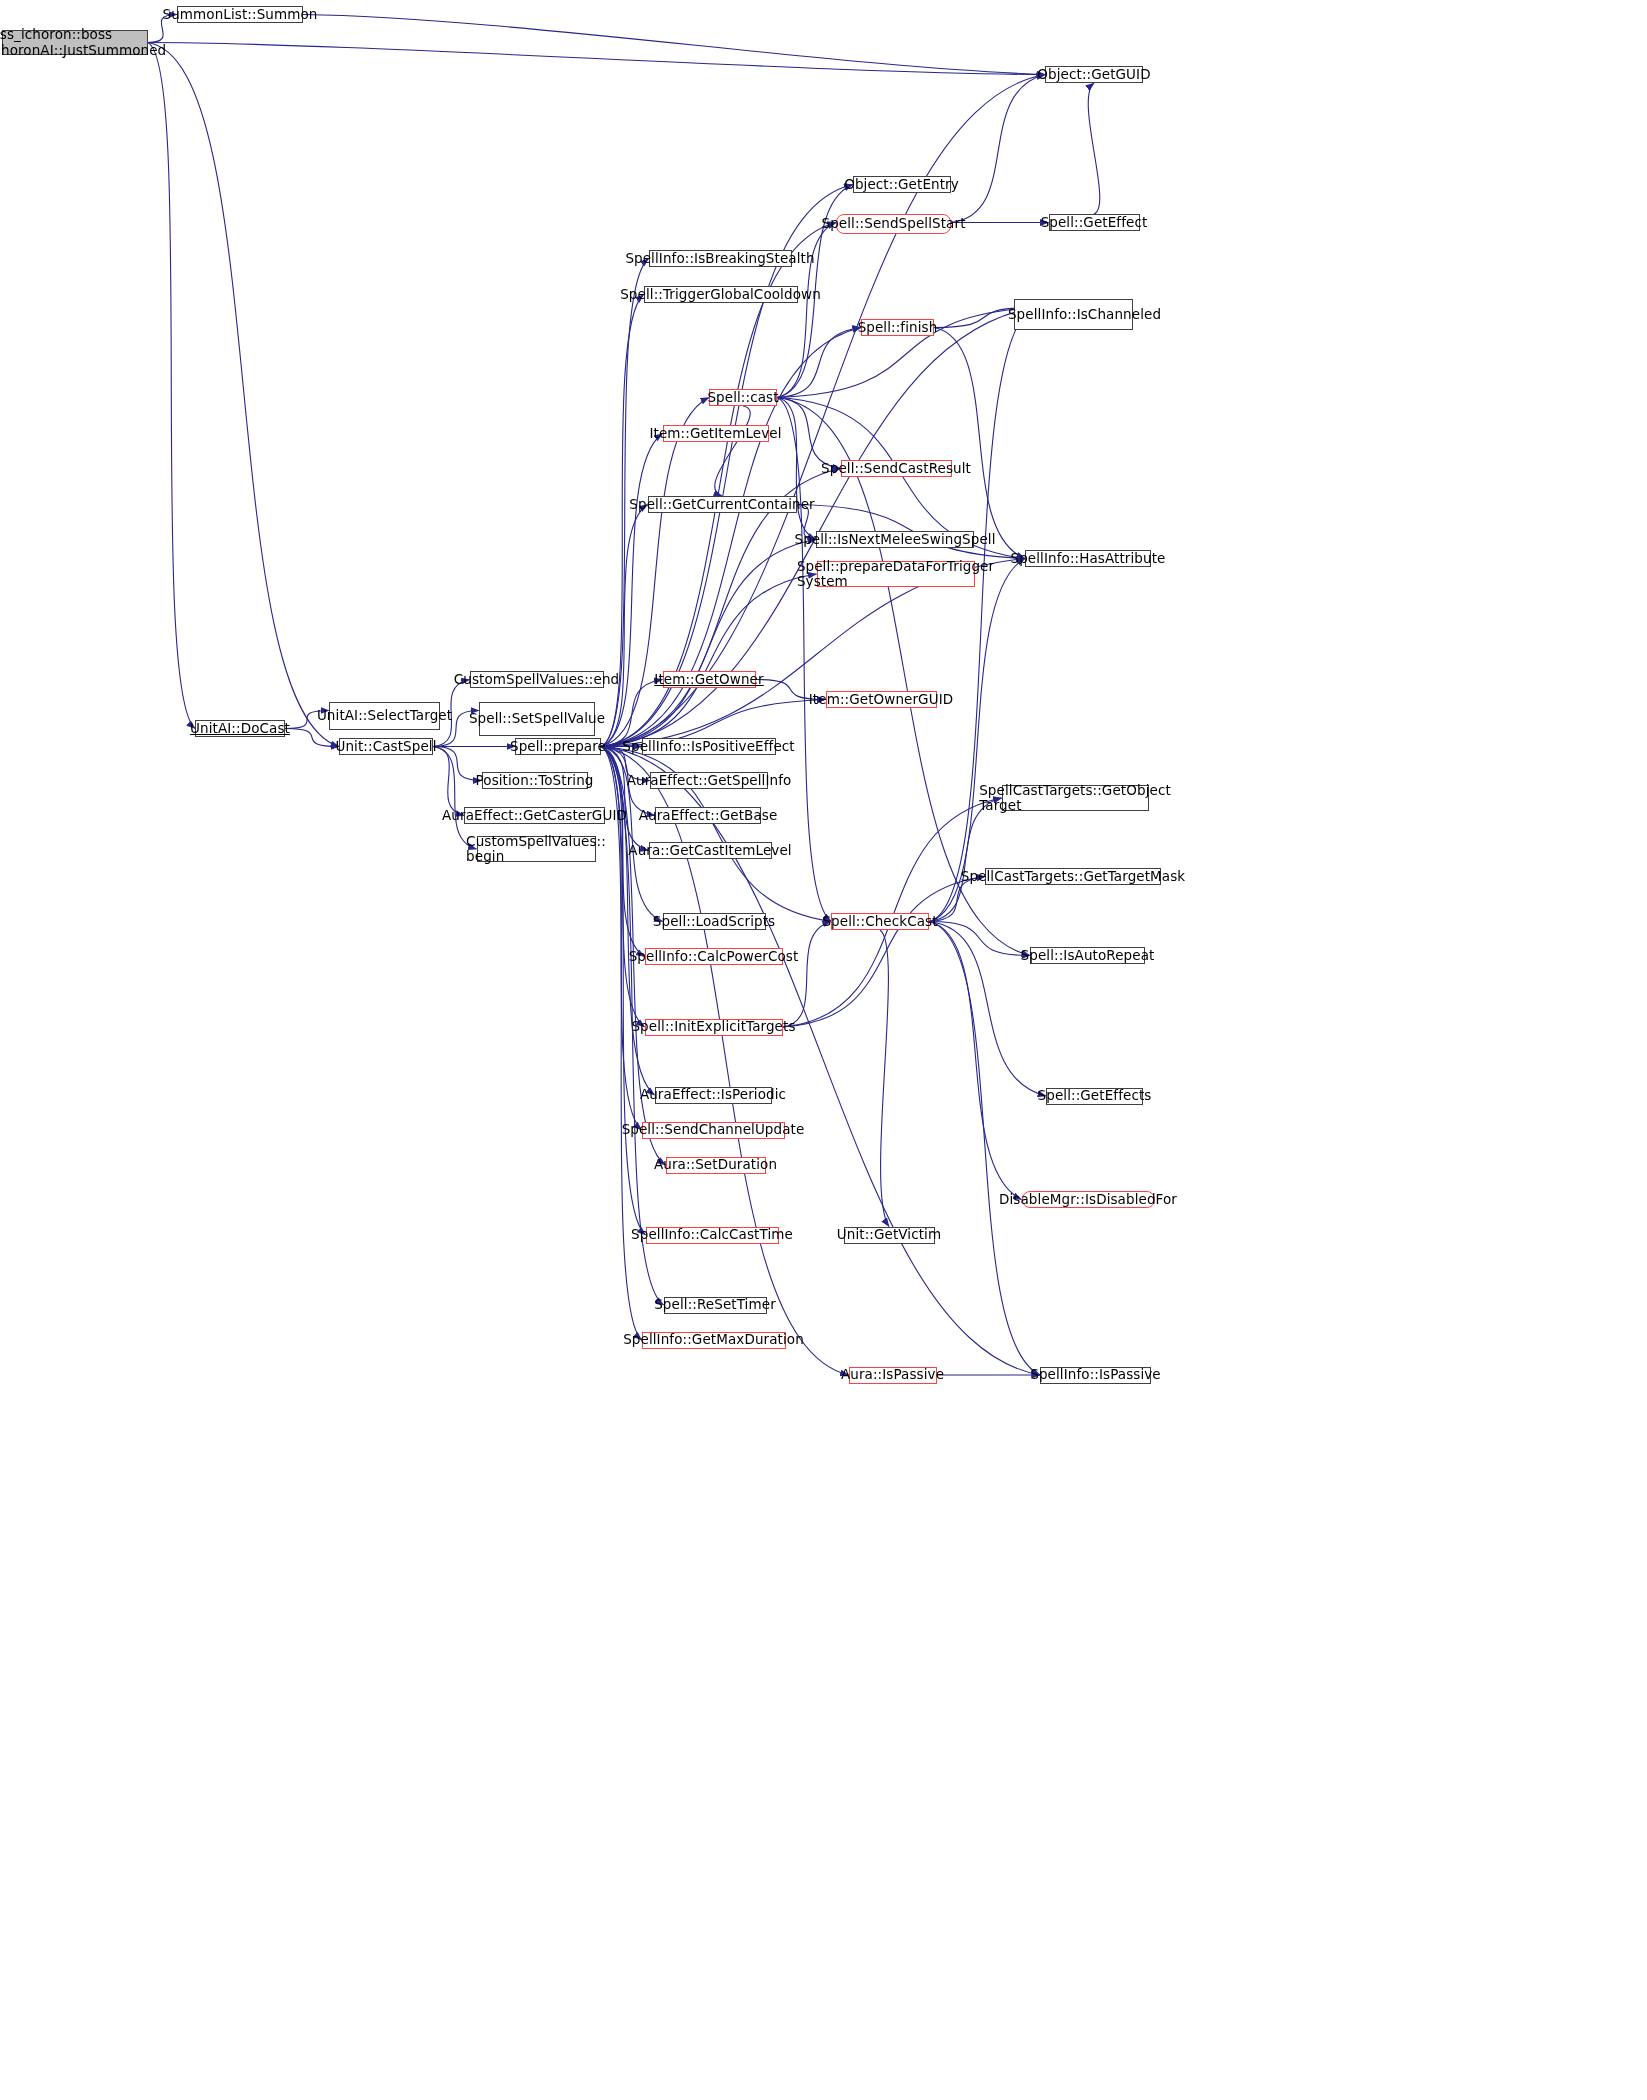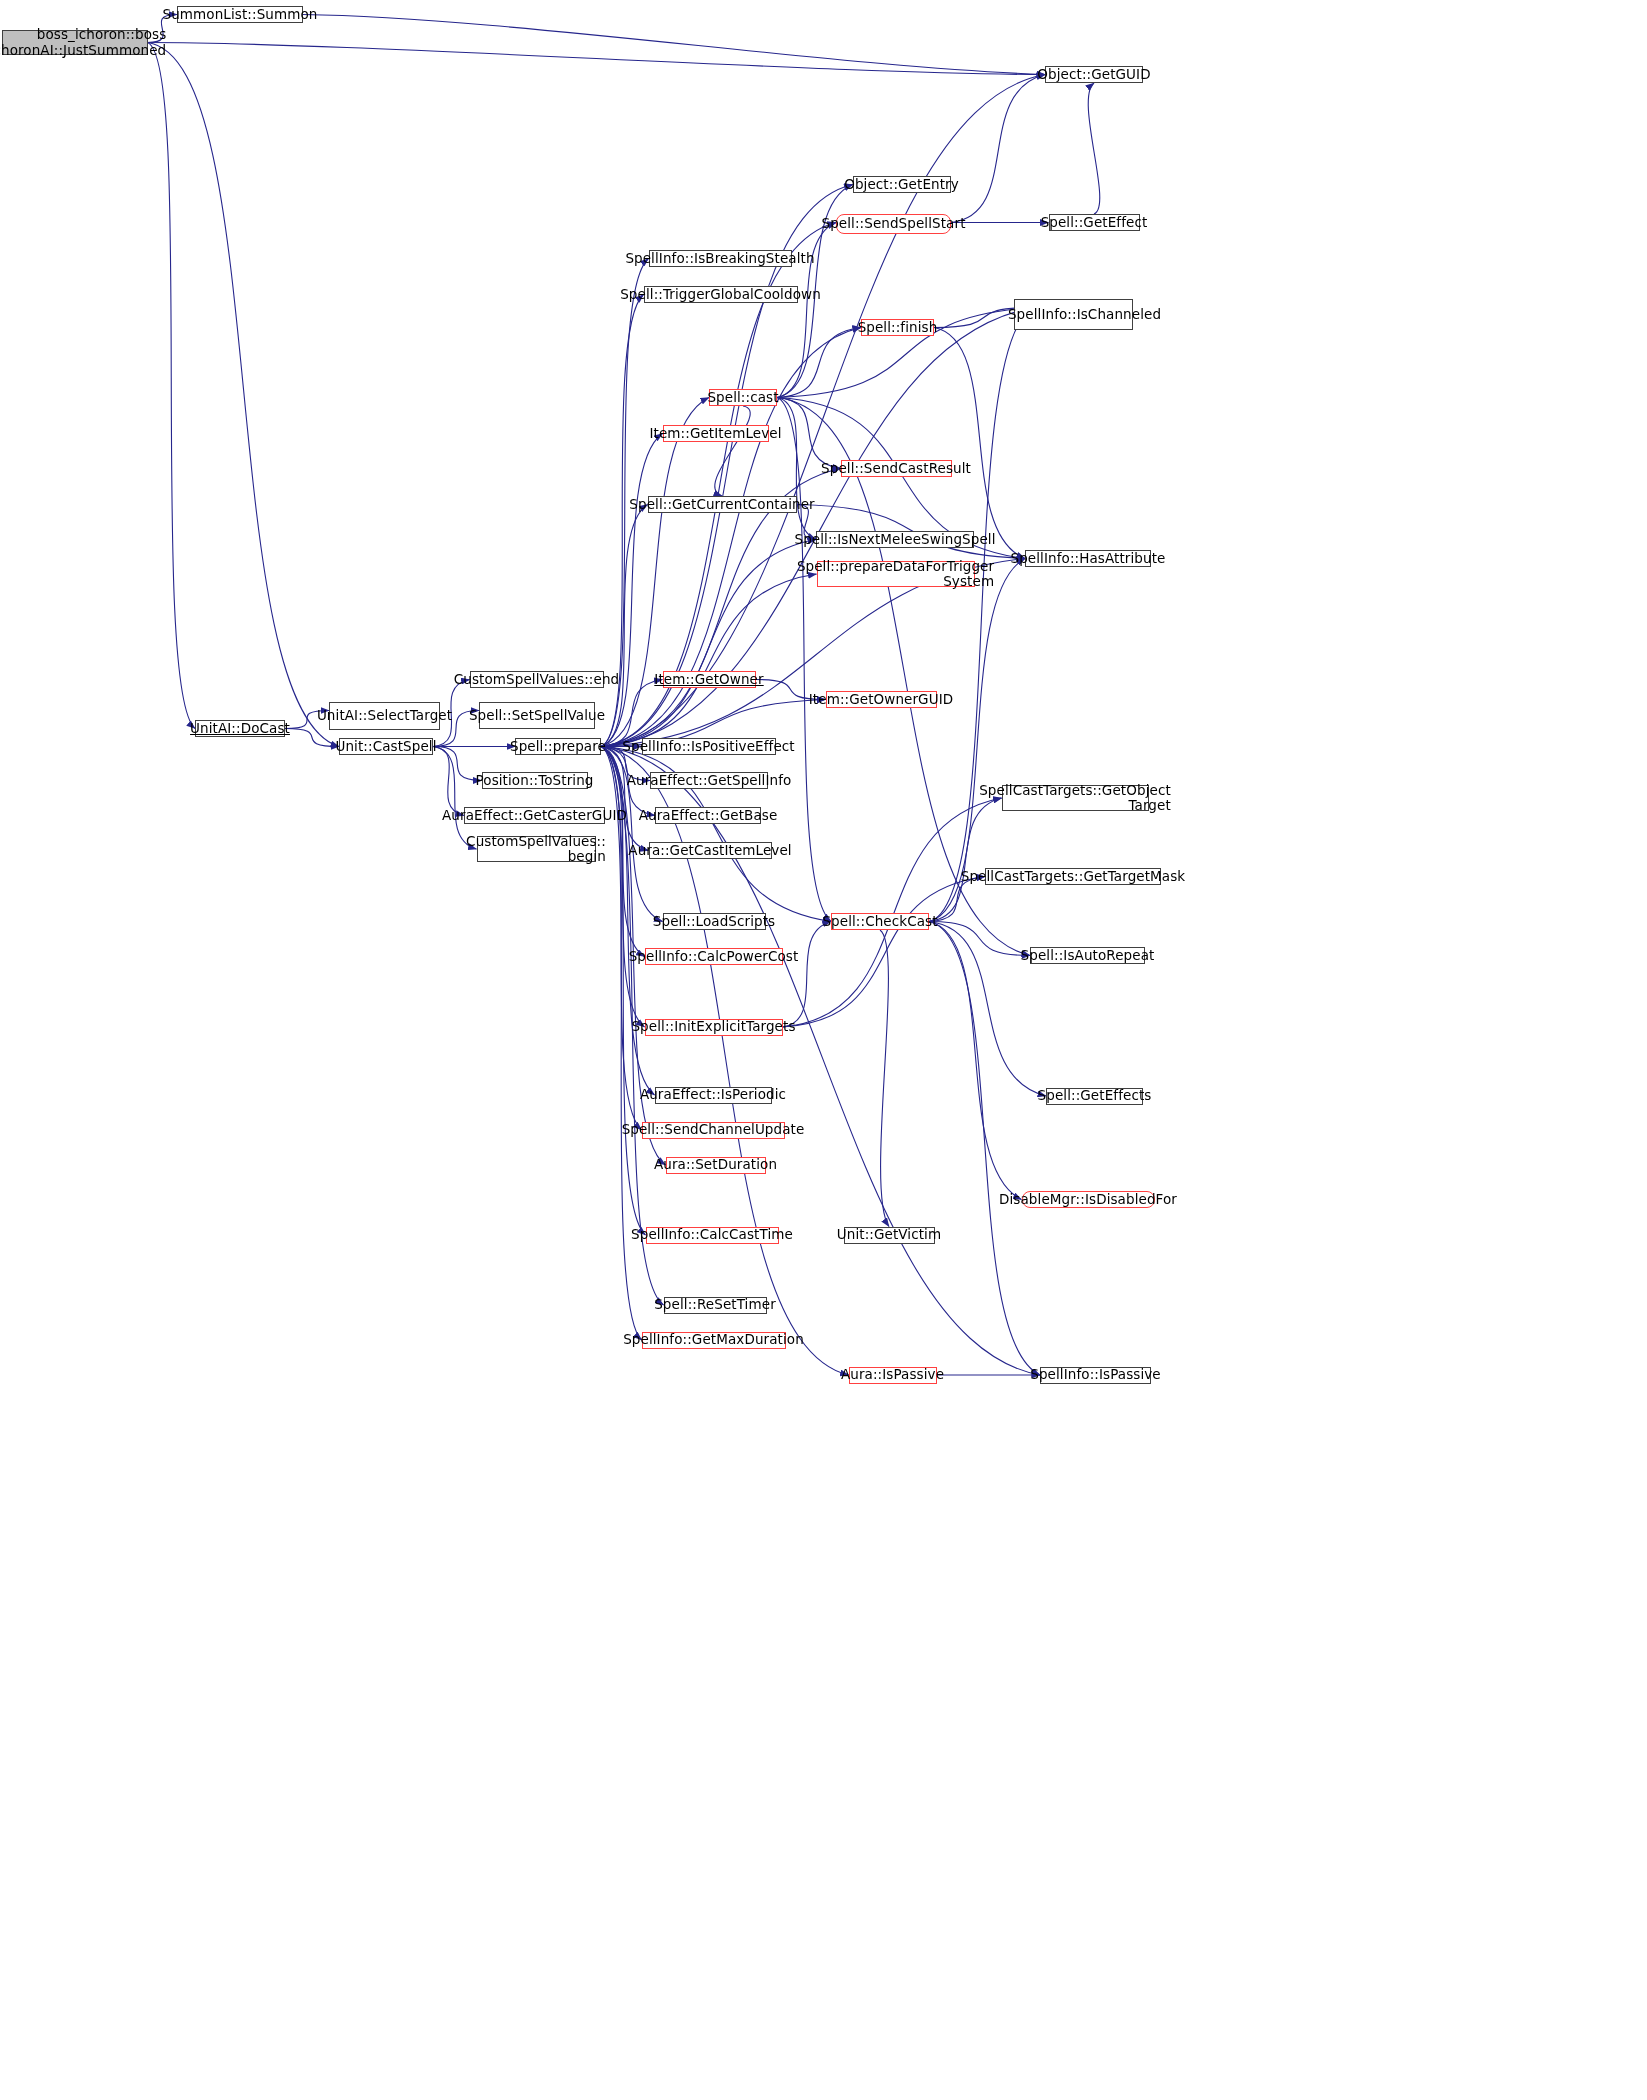--- a/index.html
+++ b/index.html
@@ -22,21 +22,21 @@
     width: 1647px;
     height: 2100px;
     pointer-events: none;
   }
   .node {
     position: absolute;
     box-sizing: border-box;
     display: flex;
     align-items: center;
     justify-content: center;
-    text-align: right;
+    text-align: left;
     background: #ffffff;
     border: 1px solid #404040;
     color: #000000;
     font-size: 13.5px;
     line-height: 1.12;
     letter-spacing: 0.1px;
     white-space: pre-line;
     padding: 0 4px;
     z-index: 5;
   }
@@ -155,21 +155,21 @@
       <div class="node" style="left: 647.5px; top: 496px; width: 149px; height: 17px;">Spell::GetCurrentContainer</div>
       <div class="node" style="left: 816px; top: 531px; width: 158px; height: 17px;">Spell::IsNextMeleeSwingSpell</div>
       <div class="node" style="left: 1025px; top: 550px; width: 126px; height: 17px;">SpellInfo::HasAttribute</div>
       <div class="node red" style="left: 816.5px; top: 561px; width: 158px; height: 26px;">Spell::prepareDataForTrigger
 System</div>
       <div class="node" style="left: 469.5px; top: 671px; width: 134px; height: 17px;">CustomSpellValues::end</div>
       <div class="node red" style="left: 662.5px; top: 671px; width: 93px; height: 17px; text-decoration: underline;">Item::GetOwner</div>
       <div class="node red" style="left: 825.5px; top: 691px; width: 111px; height: 17px;">Item::GetOwnerGUID</div>
       <div class="node" style="left: 195px; top: 720px; width: 90px; height: 17px; text-decoration: underline;">UnitAI::DoCast</div>
       <div class="node" style="left: 329px; top: 702px; width: 111px; height: 28px;">UnitAI::SelectTarget</div>
-      <div class="node" style="left: 479px; top: 702px; width: 116px; height: 27px;">Spell::SetSpellValue</div>
+      <div class="node" style="left: 479px; top: 702px; width: 116px; height: 34px;">Spell::SetSpellValue</div>
       <div class="node" style="left: 1001.5px; top: 785px; width: 147px; height: 26px;">SpellCastTargets::GetObject
 Target</div>
       <div class="node" style="left: 339px; top: 738px; width: 94px; height: 17px;">Unit::CastSpell</div>
       <div class="node" style="left: 515px; top: 738px; width: 86px; height: 17px;">Spell::prepare</div>
       <div class="node" style="left: 641.5px; top: 738px; width: 134px; height: 17px;">SpellInfo::IsPositiveEffect</div>
       <div class="node" style="left: 650px; top: 772px; width: 118px; height: 17px;">AuraEffect::GetSpellInfo</div>
       <div class="node" style="left: 481.5px; top: 772px; width: 106px; height: 17px;">Position::ToString</div>
       <div class="node" style="left: 655px; top: 807px; width: 106px; height: 17px;">AuraEffect::GetBase</div>
       <div class="node" style="left: 464px; top: 807px; width: 141px; height: 17px;">AuraEffect::GetCasterGUID</div>
       <div class="node" style="left: 648.5px; top: 842px; width: 123px; height: 17px;">Aura::GetCastItemLevel</div>

